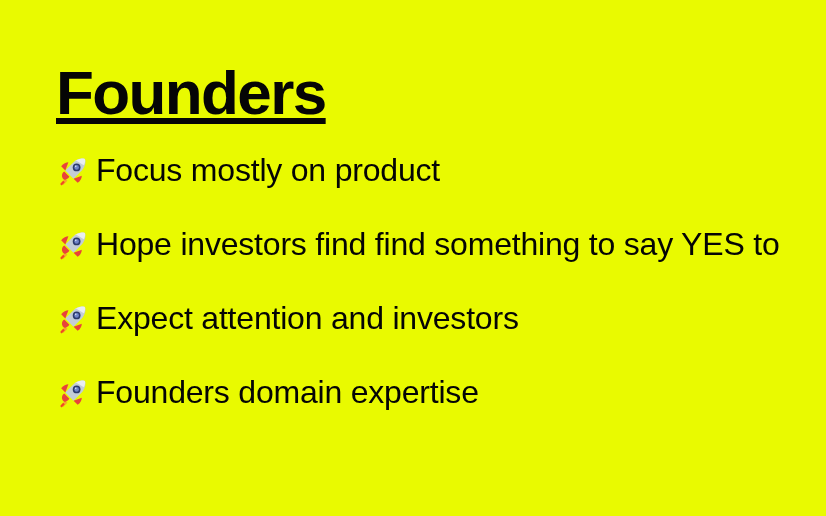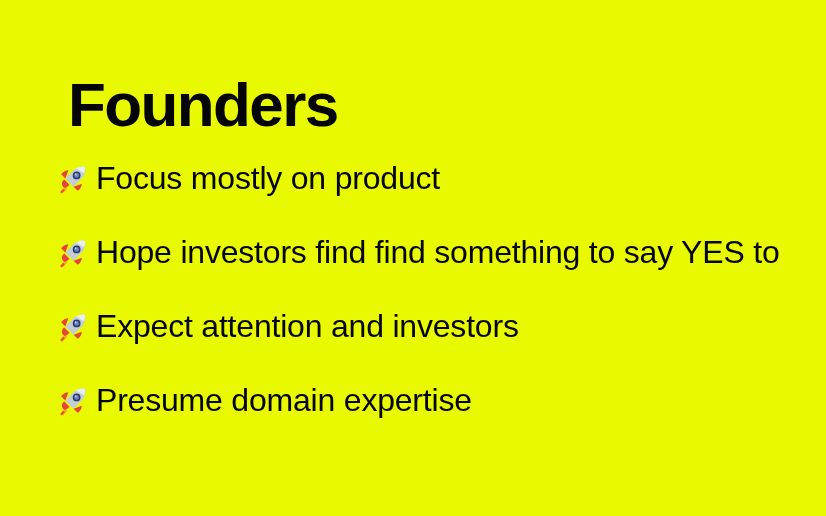--- a/index.html
+++ b/index.html
@@ -22,35 +22,36 @@
     height: 516px;
     background: #e9fa00;
     box-sizing: border-box;
   }
 
   
   .slide-title {
     position: absolute;
     left: 56px;
     top: 62px;
-    margin: 12px;
+    margin: 0;
     font-family: "Liberation Sans", sans-serif;
     font-size: 62px;
     font-weight: 700;
     line-height: 1.0;
     letter-spacing: -1.6px;
     color: #050505;
     white-space: nowrap;
+    text-decoration: underline;
   }
 
   
   .bullet-list {
     position: absolute;
     left: 56px;
-    top: 156px;
+    top: 148px;
     margin: 0;
     padding: 0;
     list-style: none;
     width: 760px;
   }
 
   .bullet-item {
     display: flex;
     align-items: baseline;
     height: 74px;
@@ -158,17 +159,17 @@
           <path d="M16 48 C10 44 10 36 16 32 L26 42 C22 48 16 48 16 48 Z" fill="#e8433a"></path>
           <path d="M32 16 C42 6 54 6 56 8 C58 10 58 22 48 32 L34 46 L18 30 Z" fill="#c3cdd6"></path>
           <path d="M32 16 C42 6 54 6 56 8 C57 9 57 14 54 20 L38 10 Z" fill="#e9eef2"></path>
           <path d="M34 46 L42 54 C48 50 50 44 50 40 Z" fill="#e8433a"></path>
           <path d="M18 30 L10 22 C14 16 20 14 24 14 Z" fill="#e8433a"></path>
           <circle cx="40" cy="24" r="7.5" fill="#2c3a6b"></circle>
           <circle cx="40" cy="24" r="4.5" fill="#6f84c8"></circle>
           <circle cx="38.2" cy="22.2" r="1.6" fill="#cdd9f2"></circle>
         </svg>
       </span>
-      <span class="bullet-text">Presume domain expertise</span>
+      <span class="bullet-text">Founders domain expertise</span>
     </li>
 
   </ul>
 </div>
 
 </body></html>

